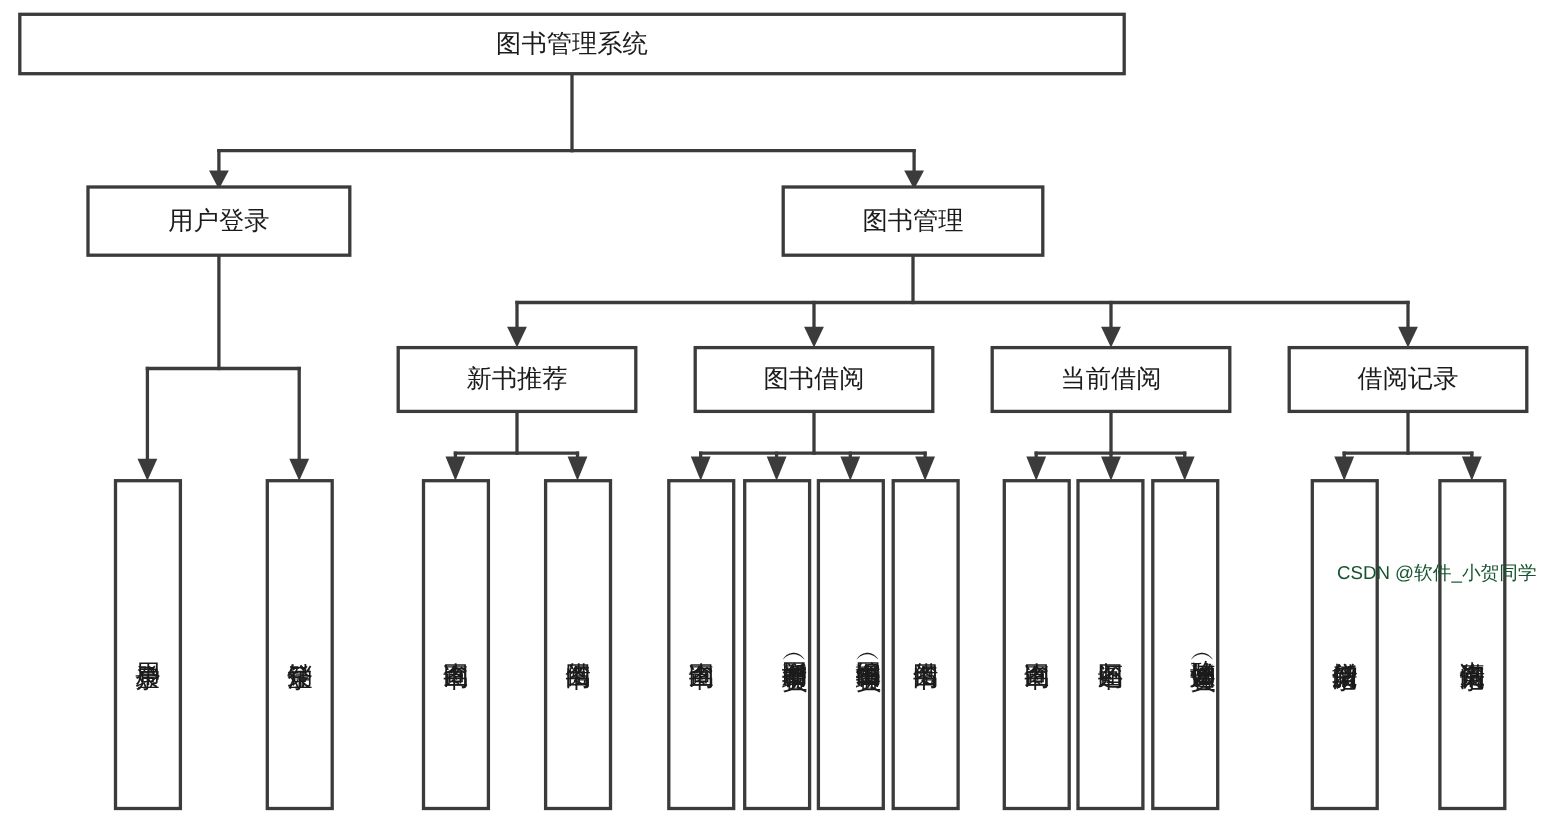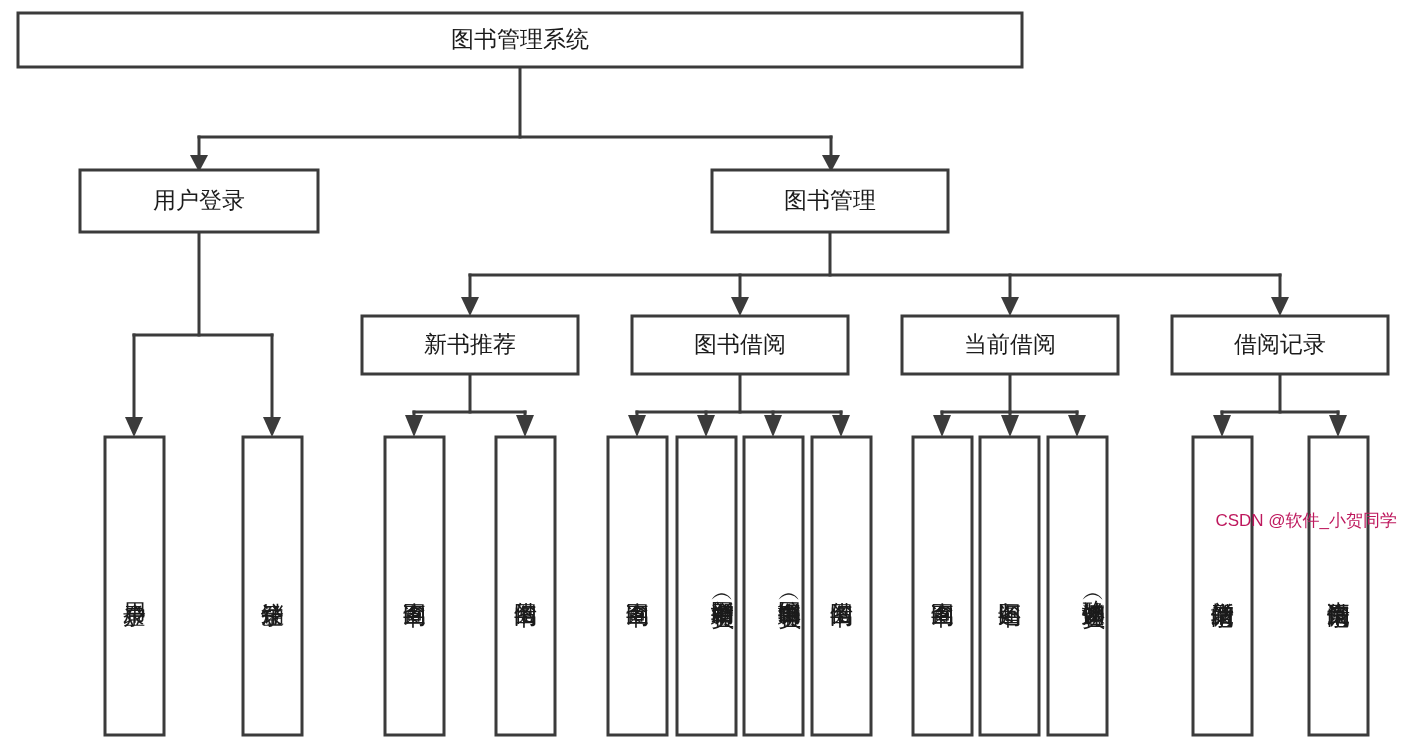--- a/index.html
+++ b/index.html
@@ -62,21 +62,21 @@
     justify-content: center;
     white-space: nowrap;
     pointer-events: none;
   }
   .watermark {
     position: absolute;
     right: 8px;
     bottom: 6px;
     font-family: "Liberation Sans", "DejaVu Sans", sans-serif;
     font-size: 17px;
-    color: #be185d;
+    color: #14532d;
     white-space: nowrap;
   }
 </style>
 </head>
 <body>
 
 <div id="diagram-root">
 
   <svg class="diagram-canvas" viewBox="0 0 1405 747">
 

